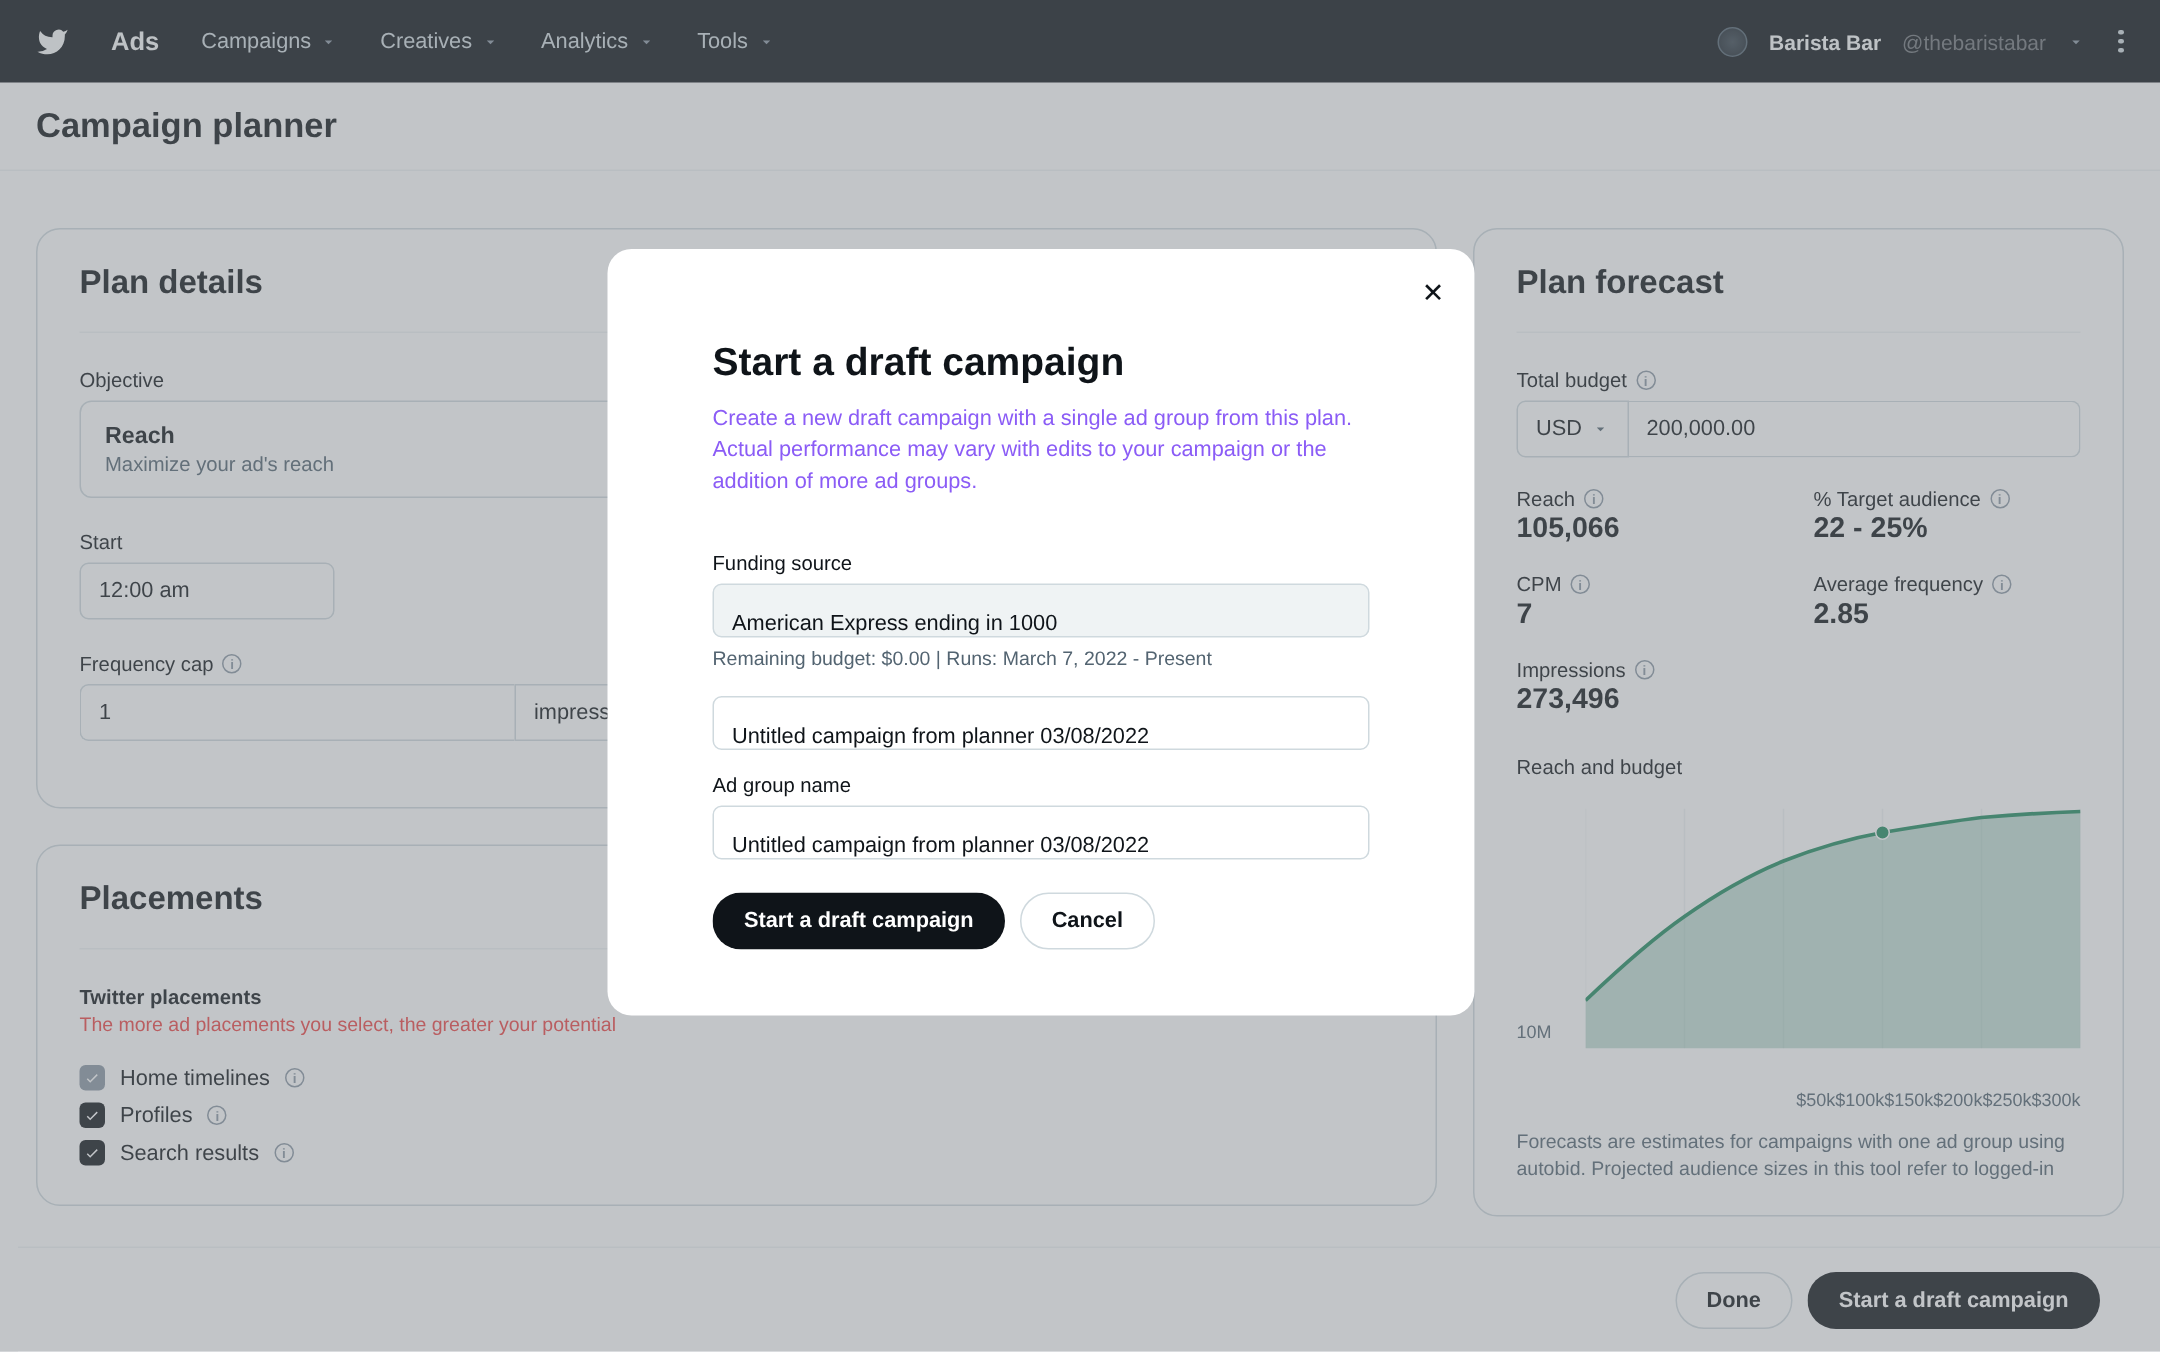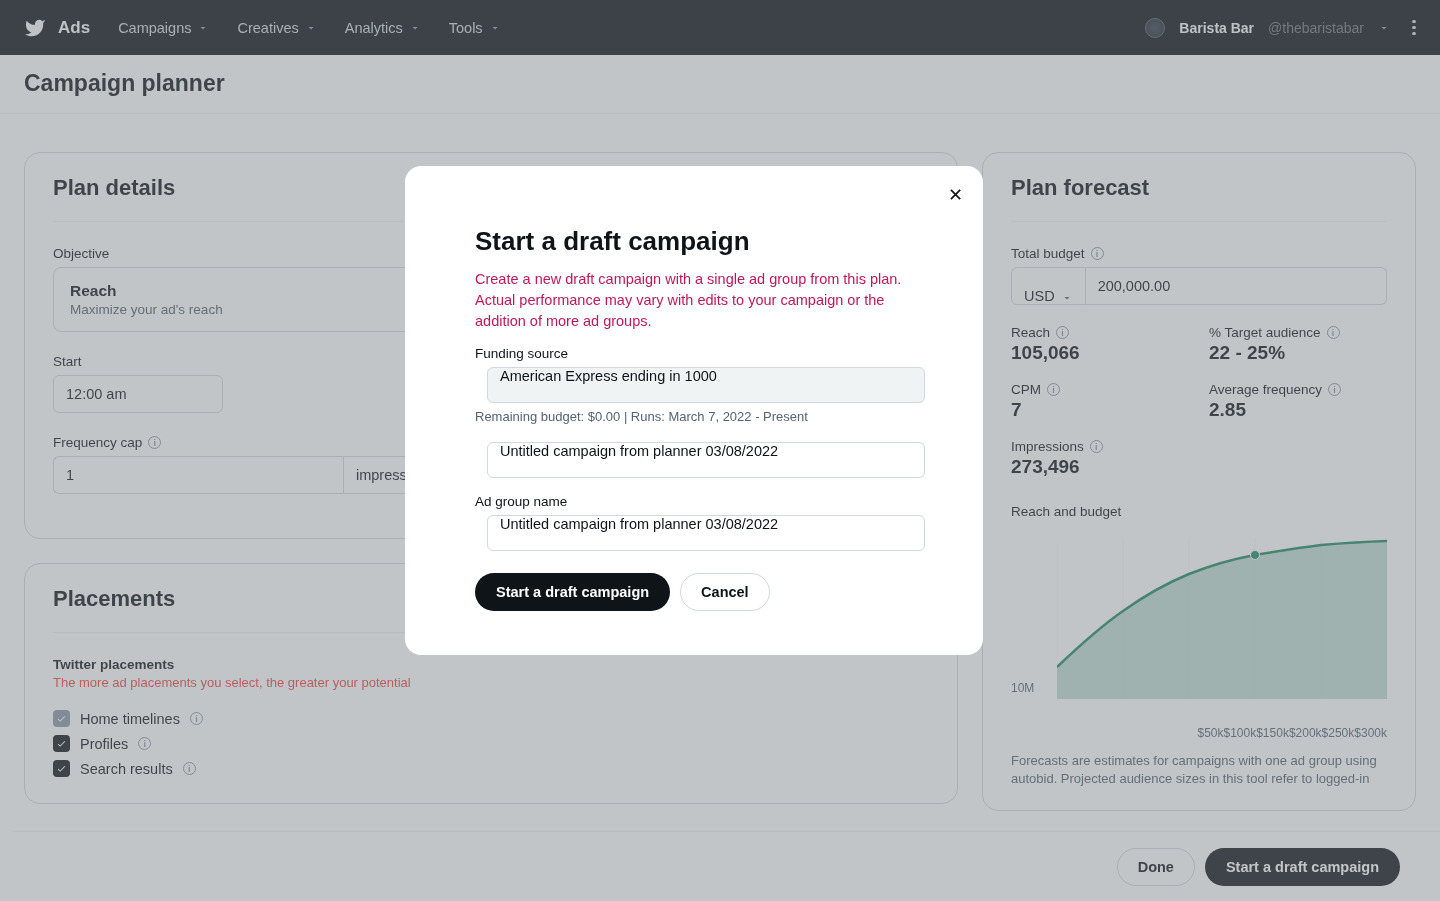--- a/index.html
+++ b/index.html
@@ -1,21 +1,21 @@
 <!DOCTYPE html>
 <html><head>
 <meta charset="utf-8">
 <style>
   * { box-sizing: border-box; margin: 0; padding: 0; }
   body { font-family: -apple-system, BlinkMacSystemFont, "Segoe UI", Helvetica, Arial, sans-serif; color: #0f1419; background: #fff; width: 1440px; height: 901px; overflow: hidden; position: relative; }
   
   
   .topnav { background: #0c1116; height: 55px; display: flex; align-items: center; padding: 0 24px; color: #f7f9f9; justify-content: space-between; }
   .topnav-left { display: flex; align-items: center; gap: 28px; }
-  .logo-group { display: flex; align-items: center; gap: 12px; }
+  .logo-group { display: flex; align-items: center; gap: 28px; }
   .logo-group .bird { width: 22px; height: 22px; fill: #f7f9f9; }
   .brand { font-weight: 700; font-size: 17px; }
   .nav-item { display: flex; align-items: center; gap: 6px; font-size: 14.5px; color: #cfd9de; cursor: pointer; }
   .nav-item svg.caret { width: 12px; height: 12px; fill: #8b98a5; }
   .topnav-right { display: flex; align-items: center; gap: 14px; }
   .avatar { width: 20px; height: 20px; border-radius: 50%; border: 1px solid #536471; background: radial-gradient(#3a4650, #1a232b); }
   .user-name { font-size: 14px; font-weight: 600; }
   .user-handle { color: #71767b; font-size: 14px; }
   .kebab { width: 4px; height: 16px; position: relative; margin-left: 8px; }
   .kebab span, .kebab::before, .kebab::after { content: ""; width: 3.5px; height: 3.5px; background: #cfd9de; border-radius: 50%; position: absolute; left: 0; }
@@ -53,21 +53,21 @@
   .placements-sub { font-size: 13.5px; font-weight: 700; margin-bottom: 3px; }
   .placements-desc { font-size: 13px; color: #ef4444; margin-bottom: 20px; }
   .check-line { display: flex; align-items: center; gap: 10px; font-size: 14.5px; margin-bottom: 8px; }
   .checkbox { width: 17px; height: 17px; border-radius: 4px; display: inline-flex; align-items: center; justify-content: center; }
   .checkbox.disabled { background: #8b98a5; }
   .checkbox.checked { background: #0f1419; }
   .checkbox svg { width: 11px; height: 11px; fill: #fff; }
   
   
   .budget-row { display: flex; gap: 0; margin-bottom: 20px; }
-  .budget-cur { border: 1px solid #cfd9de; border-radius: 6px 0 0 6px; height: 38px; display: flex; align-items: flex-end; padding: 0 12px; gap: 6px; font-size: 14.5px; }
+  .budget-cur { border: 1px solid #cfd9de; border-radius: 6px 0 0 6px; height: 38px; display: flex; align-items: center; padding: 0 12px; gap: 6px; font-size: 14.5px; }
   .budget-amt { border: 1px solid #cfd9de; border-left: none; border-radius: 0 6px 6px 0; height: 38px; display: flex; align-items: center; padding: 0 12px; font-size: 14.5px; flex: 1; }
   
   .stats-grid { display: grid; grid-template-columns: 1fr 1fr; row-gap: 18px; column-gap: 20px; margin-bottom: 26px; }
   .stat .stat-label { font-size: 13.5px; color: #0f1419; display: flex; align-items: center; gap: 6px; margin-bottom: 2px; }
   .stat .stat-value { font-size: 19px; font-weight: 800; }
   
   .chart-title { font-size: 13.5px; margin-bottom: 20px; }
   .chart-wrap { position: relative; height: 185px; }
   .y-tick { position: absolute; left: 0; font-size: 12px; color: #536471; }
   .x-ticks { display: flex; justify-content: flex-end; font-size: 12px; color: #536471; padding-left: 46px; margin-top: 2px; }
@@ -78,23 +78,23 @@
   .bottom-bar { position: absolute; bottom: 0; left: 12px; right: 0; height: 70px; background: #fff; border-top: 1px solid #eff3f4; display: flex; justify-content: flex-end; align-items: center; padding: 0 40px; gap: 10px; }
   .btn { height: 38px; padding: 0 20px; border-radius: 999px; font-weight: 700; font-size: 14.5px; display: inline-flex; align-items: center; cursor: pointer; border: 1px solid transparent; }
   .btn.secondary { background: #fff; border-color: #cfd9de; color: #0f1419; }
   .btn.primary { background: #0f1419; color: #fff; }
   
   
   .overlay { position: absolute; inset: 0; background: rgba(120,127,134,0.45); }
   .modal { position: absolute; left: 405px; top: 166px; width: 578px; background: #fff; border-radius: 16px; padding: 60px 70px 44px; }
   .modal-close { position: absolute; top: 18px; right: 20px; font-size: 18px; cursor: pointer; color: #0f1419; }
   .modal h2 { font-size: 26px; font-weight: 800; margin-bottom: 12px; }
-  .modal-desc { font-size: 14.5px; color: #be185d; line-height: 1.45; margin-bottom: 14px; }
+  .modal-desc { font-size: 14.5px; color: #8b5cf6; line-height: 1.45; margin-bottom: 36px; }
   .modal .field-label { font-weight: 400; font-size: 13.5px; margin-bottom: 6px; }
-  .modal-input { width: 100%; height: 36px; border: 1px solid #cfd9de; border-radius: 6px; padding: 0 12px; font-size: 14.5px; background: #fff; display: flex; align-items: flex-start; margin-left: 12px; }
+  .modal-input { width: 100%; height: 36px; border: 1px solid #cfd9de; border-radius: 6px; padding: 0 12px; font-size: 14.5px; background: #fff; display: flex; align-items: flex-end; }
   .modal-input.filled { background: #eff3f4; border-color: #cfd9de; }
   .modal-hint { font-size: 13px; color: #536471; margin-top: 6px; margin-bottom: 18px; }
   .modal-field { margin-bottom: 16px; }
   .modal-buttons { display: flex; gap: 10px; margin-top: 22px; }
   
 </style>
 </head>
 <body>
 
 <div class="topnav">

